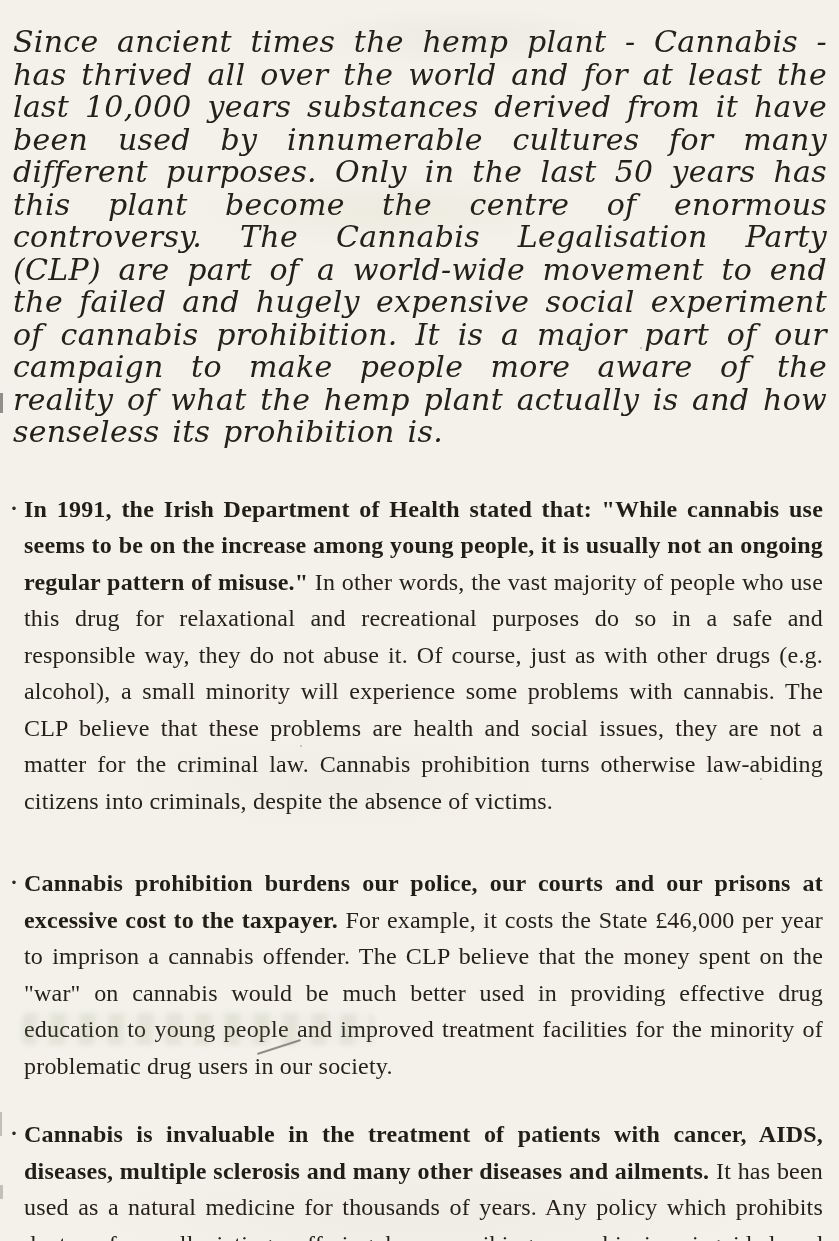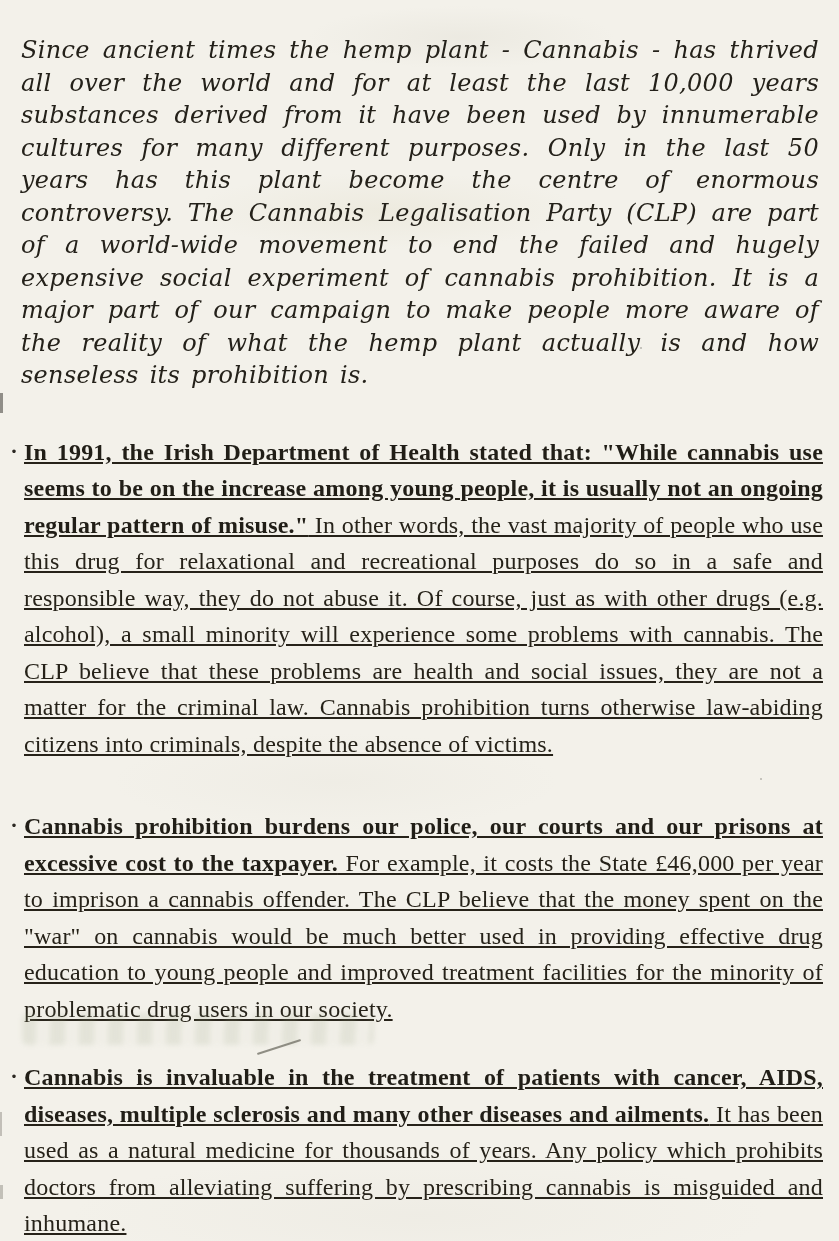--- a/index.html
+++ b/index.html
@@ -14,25 +14,25 @@
     overflow: hidden;
     background-color: #f3f1ea;
     background-image:
       radial-gradient(ellipse 280px 55px at 46% 17%, rgba(214,208,178,0.20), transparent 70%),
       radial-gradient(ellipse 220px 45px at 55% 3%, rgba(200,196,180,0.16), transparent 70%),
       radial-gradient(ellipse 320px 70px at 40% 63%, rgba(205,200,185,0.10), transparent 70%),
       radial-gradient(ellipse 500px 90px at 50% 98%, rgba(208,204,190,0.12), transparent 70%);
     color: #262219;
   }
   .intro {
-    margin: 8px;
+    margin: 0;
     padding: 26px 12px 0 13px;
     font-family: "DejaVu Serif", serif;
     font-style: italic;
-    font-size: 24px;
+    font-size: 30px;
     line-height: 32.5px;
     letter-spacing: 0.3px;
     word-spacing: 3px;
     text-align: justify;
     color: #24211a;
   }
   .bullet-item {
     position: relative;
     margin: 0 16px 0 0;
     padding-left: 24px;
@@ -47,21 +47,20 @@
     line-height: 34px;
     color: #2b2822;
   }
   .bullet-text {
     margin: 0;
     font-size: 24px;
     line-height: 36.5px;
     letter-spacing: 0.2px;
     text-align: justify;
     color: #262219;
-    text-decoration: underline;
   }
   .bullet-lead { font-weight: 700; color: #211e17; }
   
   .ghost-strip {
     position: absolute;
     left: 22px; top: 1013px;
     width: 352px; height: 32px;
     background: repeating-linear-gradient(
       93deg,
       rgba(150,160,128,0.30) 0px, rgba(150,160,128,0.30) 15px,

